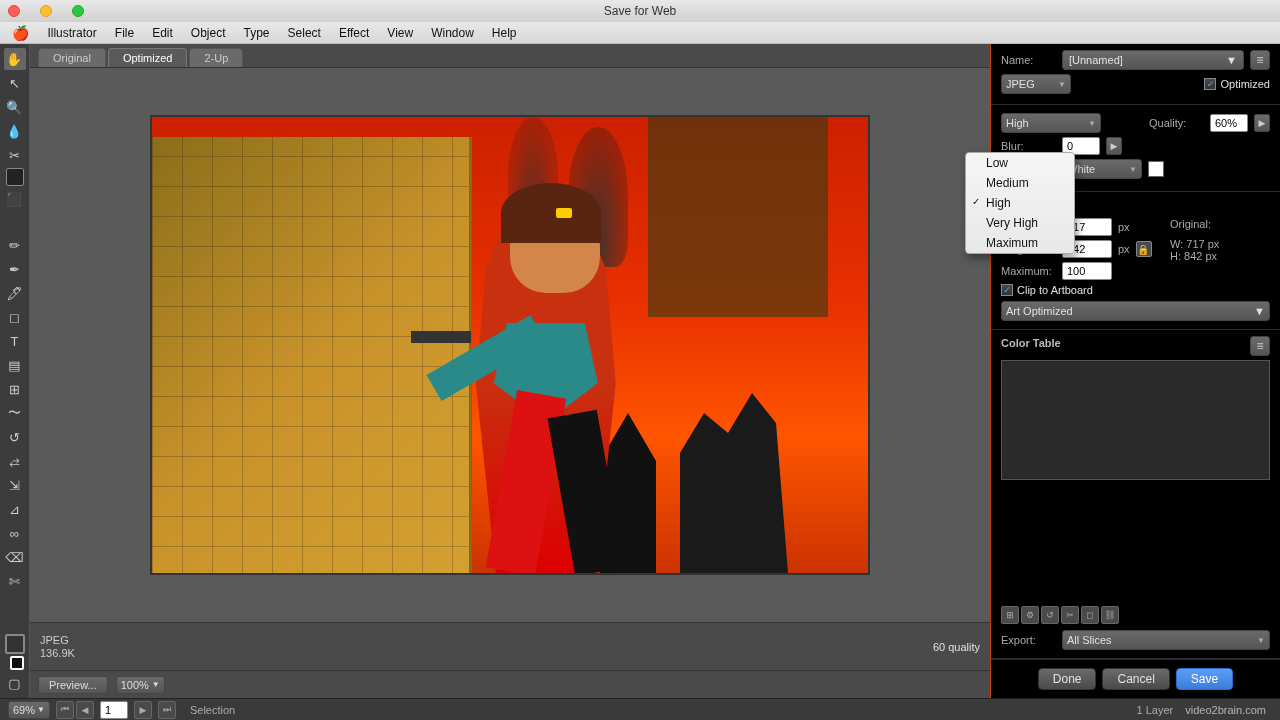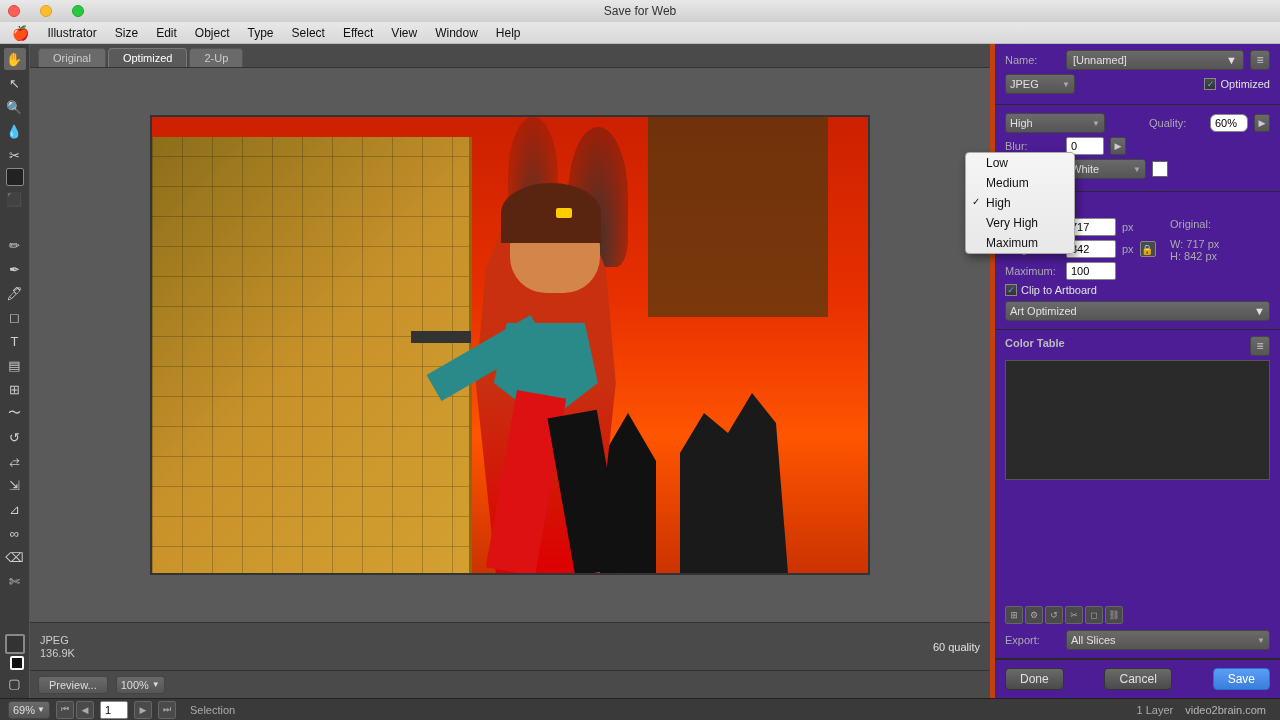--- a/index.html
+++ b/index.html
@@ -172,22 +172,22 @@
     .checkbox-sm {
       width: 12px; height: 12px;
       border: 1px solid #888;
       background: #555;
       display: inline-block;
     }
 
     
     #right-panel {
       width: 290px;
-      background: #4c1d95;
-      border-left: 5px solid #c2410c;
+      background: #000000;
+      border-left: 1px solid #c2410c;
       display: flex;
       flex-direction: column;
       overflow-y: auto;
       padding: 0;
     }
 
     .panel-section {
       padding: 8px 10px;
       border-bottom: 1px solid #2a2a2a;
     }
@@ -349,23 +349,23 @@
       background: #4a4a4a;
       border-top: 1px solid #2a2a2a;
       display: flex;
       align-items: center;
       padding: 0 8px;
       gap: 6px;
     }
 
     
     #action-area {
-      padding: 8px 10px;
-      display: flex;
-      justify-content: space-between;
+      padding: 8px 17px;
+      display: flex;
+      justify-content: center;
       gap: 6px;
       border-top: 1px solid #2a2a2a;
     }
     .action-btn {
       padding: 3px 14px;
       background: linear-gradient(to bottom, #6a6a6a, #4a4a4a);
       border: 1px solid #333;
       border-radius: 4px;
       color: #e0e0e0;
       font-size: 12px;
@@ -484,21 +484,21 @@
 <div id="title-bar">
   <span class="traffic-light tl-close"></span>
   <span class="traffic-light tl-min"></span>
   <span class="traffic-light tl-max"></span>
   <span class="window-title">Save for Web</span>
 </div>
 
 <div id="menu-bar">
   <span class="apple-icon">🍎</span>
   <span class="menu-item">Illustrator</span>
-  <span class="menu-item">Size</span>
+  <span class="menu-item">File</span>
   <span class="menu-item">Edit</span>
   <span class="menu-item">Object</span>
   <span class="menu-item">Type</span>
   <span class="menu-item">Select</span>
   <span class="menu-item">Effect</span>
   <span class="menu-item">View</span>
   <span class="menu-item">Window</span>
   <span class="menu-item">Help</span>
 </div>
 
@@ -627,21 +627,21 @@
     </div>
 
     <div class="panel-section">
       <div class="row">
         <div class="select-field" style="width:100px;">
           <span>High</span>
           <span class="arrow">▼</span>
         </div>
         <div style="flex:1;"></div>
         <span class="field-label">Quality:</span>
-        <input class="text-input" style="width: 38px; border-radius: 6px;" value="60%">
+        <input class="text-input" style="width: 38px;" value="60%">
         <div class="stepper-btn">▶</div>
       </div>
       <div class="row">
         <span class="field-label">Blur:</span>
         <input class="text-input" style="width: 38px;" value="0">
         <div class="stepper-btn">▶</div>
       </div>
       <div class="row">
         <span class="field-label">Matte:</span>
         <div class="select-field" style="width:80px;">

